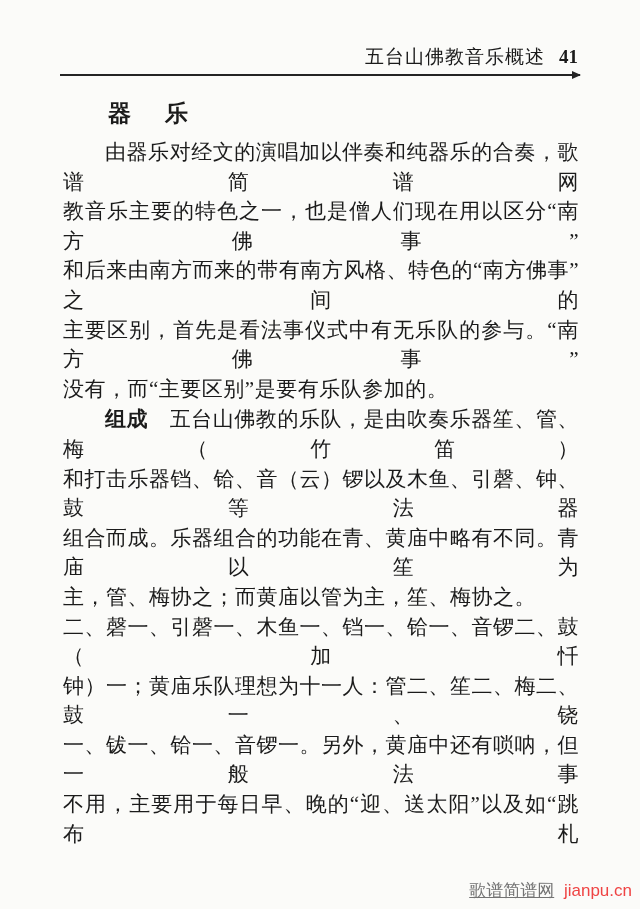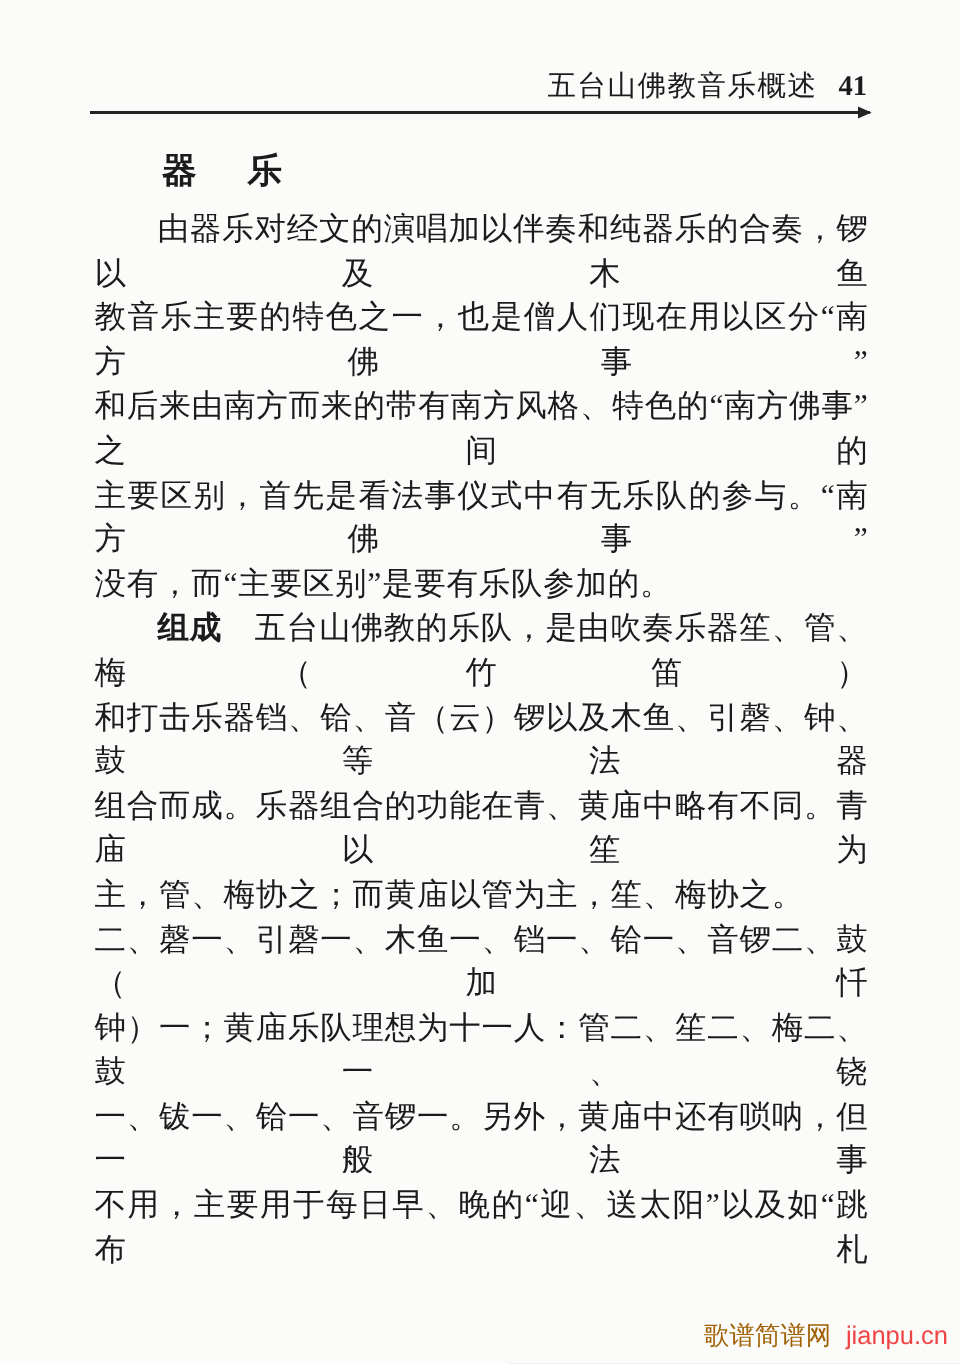--- a/index.html
+++ b/index.html
@@ -91,41 +91,41 @@
   }
   
   .watermark {
     position: absolute;
     top: 879px;
     right: 8px;
     font-family: "Liberation Sans", "DejaVu Sans", sans-serif;
     font-size: 17px;
     white-space: nowrap;
   }
-  .watermark .site-name { color: #a16207; }
+  .watermark .site-name { color: #737373; text-decoration: underline; }
   .watermark .site-url  { color: #ef4444; margin-left: 5px; }
 </style>
 </head>
 <body>
 
 <div class="page">
 
   <div class="running-header">
     <span>五台山佛教音乐概述</span><span class="pagenum">41</span>
   </div>
 
   <div class="header-rule"></div>
 
   <div class="section-title">
     <span>器</span>
     <span>乐</span>
   </div>
 
   <div class="body-text">
-      <div class="line indent">由器乐对经文的演唱加以伴奏和纯器乐的合奏，锣以及木鱼</div>
+      <div class="line indent">由器乐对经文的演唱加以伴奏和纯器乐的合奏，歌谱简谱网</div>
       <div class="line">教音乐主要的特色之一，也是僧人们现在用以区分“南方佛事”</div>
       <div class="line">和后来由南方而来的带有南方风格、特色的“南方佛事”之间的</div>
       <div class="line">主要区别，首先是看法事仪式中有无乐队的参与。“南方佛事”</div>
       <div class="line last">没有，而“主要区别”是要有乐队参加的。</div>
       <div class="line indent"><b>组成</b>　五台山佛教的乐队，是由吹奏乐器笙、管、梅（竹笛）</div>
       <div class="line">和打击乐器铛、铪、音（云）锣以及木鱼、引磬、钟、鼓等法器</div>
       <div class="line">组合而成。乐器组合的功能在青、黄庙中略有不同。青庙以笙为</div>
       <div class="line last">主，管、梅协之；而黄庙以管为主，笙、梅协之。</div>
       <div class="line">二、磬一、引磬一、木鱼一、铛一、铪一、音锣二、鼓（加忏</div>
       <div class="line">钟）一；黄庙乐队理想为十一人：管二、笙二、梅二、鼓一、铙</div>

